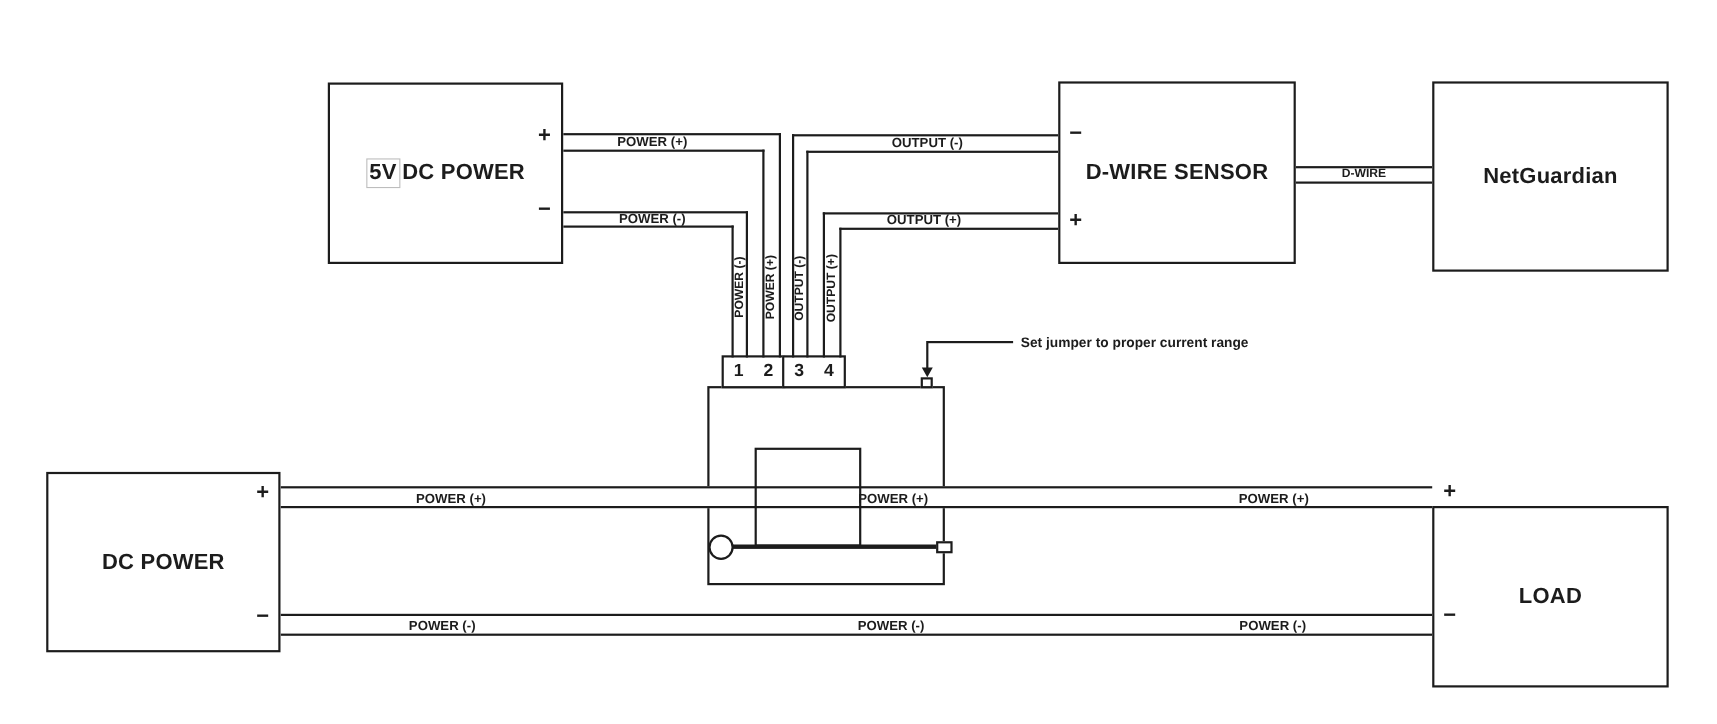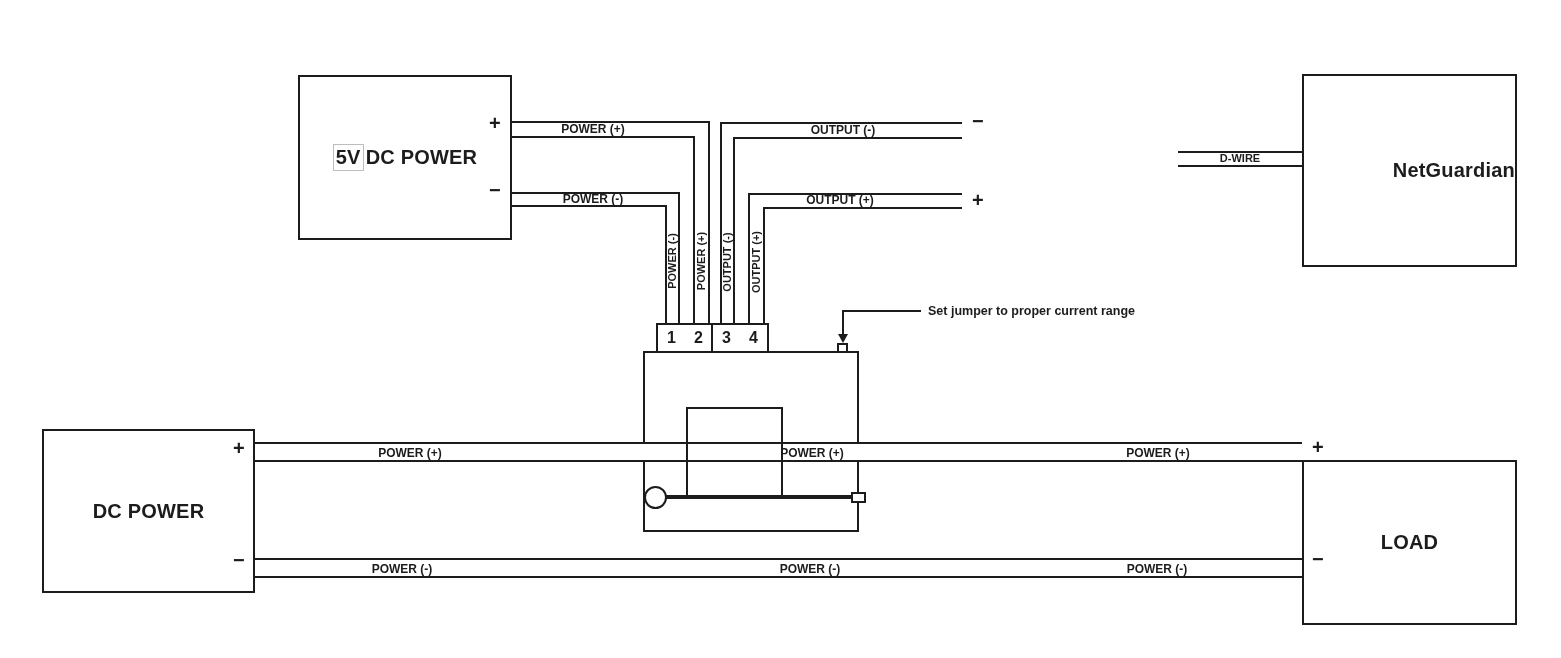--- a/index.html
+++ b/index.html
@@ -119,24 +119,27 @@
 
   <div class="box" style="left:298px;top:75px;width:214px;height:165px;">
     <div class="box-title">
       <span class="hi-box">5V</span>
       <span>DC POWER</span>
     </div>
   </div>
   <div class="terminal-sign" style="left:489px;top:113px;">+</div>
   <div class="terminal-sign" style="left:489px;top:180px;">−</div>
 
+  <div class="box" style="left:962px;top:74px;width:216px;height:166px;">
+    <div class="box-title">D-WIRE SENSOR</div>
+  </div>
   <div class="terminal-sign" style="left:972px;top:111px;">−</div>
   <div class="terminal-sign" style="left:972px;top:190px;">+</div>
 
-  <div class="box" style="left:1302px;top:74px;width:215px;height:193px;justify-content:flex-end;">
+  <div class="box" style="left:1302px;top:74px;width:215px;height:173px;">
     <div class="box-title">NetGuardian</div>
   </div>
 
   <div class="box" style="left:42px;top:429px;width:213px;height:164px;">
     <div class="box-title">DC POWER</div>
   </div>
   <div class="terminal-sign" style="left:233px;top:438px;">+</div>
   <div class="terminal-sign" style="left:233px;top:550px;">−</div>
 
   <div class="box" style="left:1302px;top:428px;width:215px;height:165px;margin-top:32px;">

